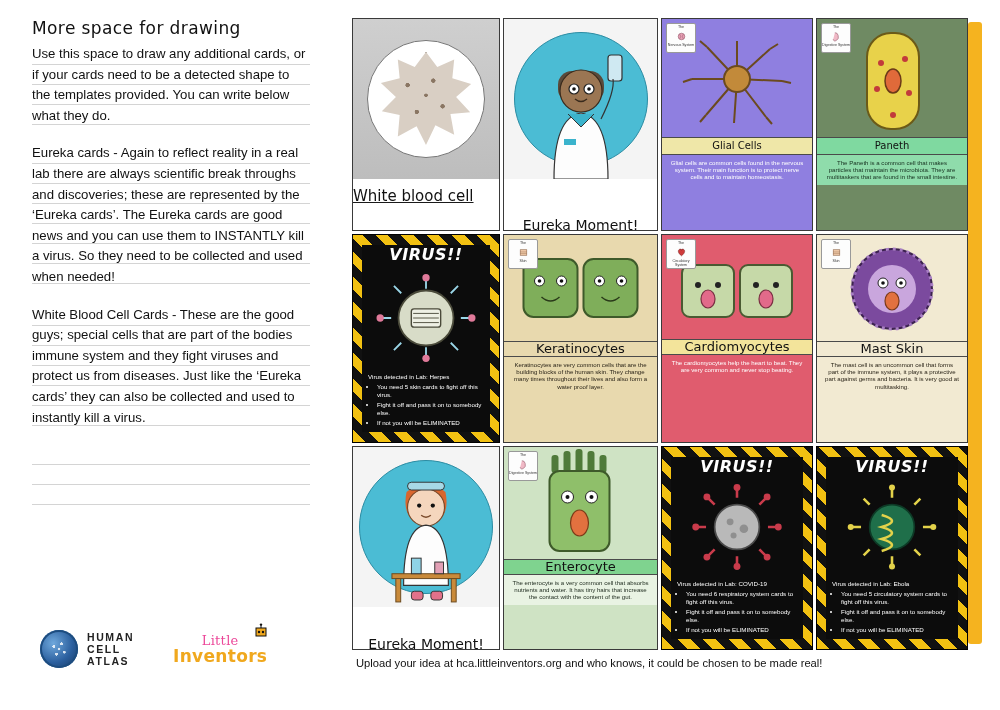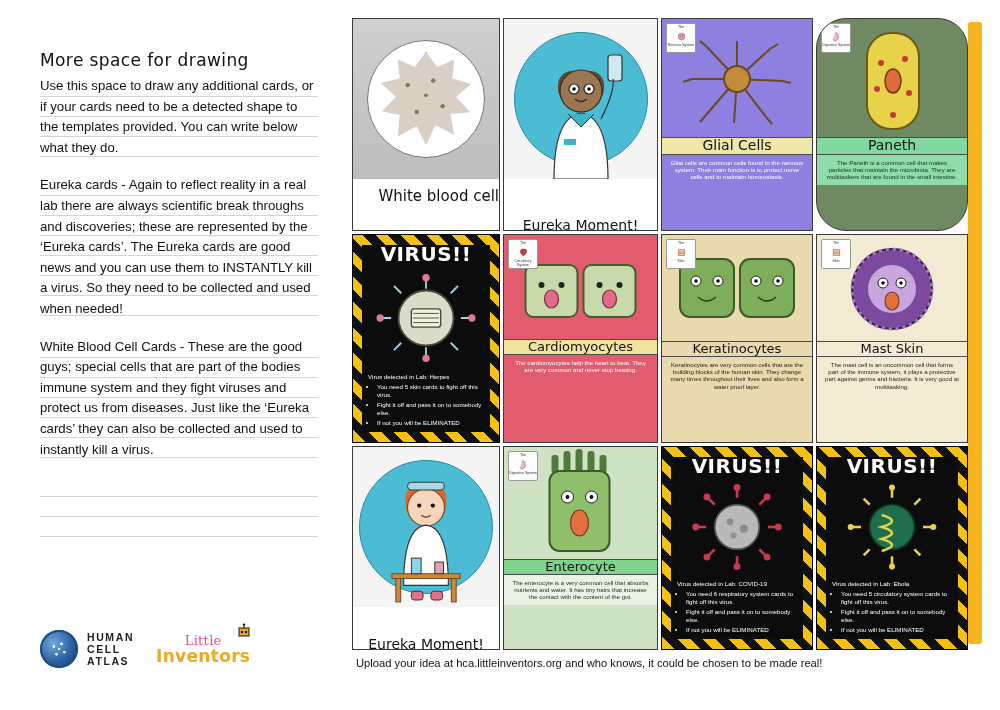--- a/index.html
+++ b/index.html
@@ -6,22 +6,22 @@
   body{
     width:1000px;height:710px;
     background:#ffffff;
     font-family:"Liberation Sans", sans-serif;
     color:#1a1a1a;
     overflow:hidden;
     position:relative;
   }
   
   #left-col{
-    position:absolute;left:8px;top:0;width:340px;height:710px;
-    padding:44px 30px 0 32px;box-sizing:border-box;
+    position:absolute;left:0;top:0;width:340px;height:710px;
+    padding:12px 30px 0 32px;box-sizing:border-box;
   }
   #doc-title{
     font-family:"DejaVu Sans", sans-serif;
     font-size:17px;letter-spacing:.4px;color:#111;
     margin:6px 0 6px 0;
   }
   #doc-subtitle{
     font-family:"Liberation Serif", serif;
     font-style:italic;font-size:11.5px;color:#222;
     margin-bottom:18px;
@@ -34,21 +34,21 @@
       rgba(0,0,0,0.17) 19px, rgba(0,0,0,0.17) 20px);
     background-position:0 1px;
   }
   .ruled-tail{
     height:60px;
     background-image:repeating-linear-gradient(to bottom,
       rgba(0,0,0,0) 0px, rgba(0,0,0,0) 19px,
       rgba(0,0,0,0.17) 19px, rgba(0,0,0,0.17) 20px);
   }
   
-  #logos{position:absolute;left:40px;bottom:42px;display:flex;align-items:center;gap:22px;}
+  #logos{position:absolute;left:40px;bottom:42px;display:flex;align-items:center;gap:39px;}
   #hca-logo{display:flex;align-items:center;gap:9px;}
   #hca-mark{
     width:38px;height:38px;border-radius:50%;
     background:radial-gradient(circle at 35% 35%, #6fa8dc 0%, #2b5f9e 55%, #17365d 100%);
     box-shadow:inset 0 0 0 2px #1d4d80;
     position:relative;
   }
   #hca-mark:after{
     content:"";position:absolute;inset:6px;border-radius:50%;
     background:
@@ -82,38 +82,38 @@
     gap:3px;
   }
   .card{
     position:relative;overflow:hidden;
     border:1px solid #3a3a3a;
     box-sizing:border-box;
     font-size:6.2px;line-height:7.6px;
   }
   .card-title{
     font-family:"DejaVu Sans",sans-serif;
-    text-align:center;font-size:14px;color:#111;
+    text-align:center;font-size:10px;color:#111;
   }
   .card-desc{
     font-size:6.1px;line-height:7.4px;text-align:center;color:#1a1a1a;
     padding:4px 8px;
   }
   
   .organ-tag{
     position:absolute;left:4px;top:4px;width:30px;height:30px;
     background:#fdfdfd;border:1px solid #999;border-radius:2px;
     font-size:3.6px;line-height:4.2px;color:#333;text-align:center;
     padding-top:1px;box-sizing:border-box;z-index:3;
   }
   .organ-tag .tag-icon{
     display:block;margin:1px auto 0;width:11px;height:13px;
   }
   
-  .wbc{background:#ffffff;display:flex;flex-direction:column;align-items:flex-end;justify-content:flex-start;}
+  .wbc{background:#ffffff;display:flex;flex-direction:column;align-items:flex-start;justify-content:flex-start;text-decoration:underline;}
   .wbc .img{
     width:100%;height:160px;background:linear-gradient(180deg,#cfcfcf 0%,#bdbdbd 100%);
     display:flex;align-items:center;justify-content:center;
   }
   .wbc-cell{
     width:116px;height:116px;border-radius:50%;background:#fff;
     border:1px solid #777;display:flex;align-items:center;justify-content:center;
   }
   .wbc-blob{
     width:92px;height:92px;background:#d9cfc4;
@@ -142,40 +142,40 @@
     width:132px;height:132px;border-radius:50%;background:#4bbcd4;border:1px solid #2b8ca3;
   }
   .eureka .card-title{margin-top:12px;font-size:14px;}
   
   .glial{background:#8f7fe0;display:flex;flex-direction:column;}
   .glial .art{height:118px;position:relative;}
   .glial .band{background:#efe7a8;border-top:1px solid #4a4a4a;border-bottom:1px solid #4a4a4a;}
   .glial .card-title{padding:4px 0;}
   .glial .card-desc{color:#fff;}
   
-  .paneth{background:#6f8a63;display:flex;flex-direction:column;border-radius:30px;}
+  .paneth{background:#6f8a63;display:flex;flex-direction:column;}
   .paneth .art{height:118px;position:relative;}
   .paneth .band{background:#7fd9a0;border-top:1px solid #4a4a4a;border-bottom:1px solid #4a4a4a;}
   .paneth .card-title{padding:4px 0;}
   .paneth .card-desc{background:#8fdcab;color:#16301f;}
   
   .virus{
     background:#0b0b0b;color:#fff;display:flex;flex-direction:column;
     border:1px solid #000;
     background-image:
       repeating-linear-gradient(45deg,#f2c112 0 9px,#111 9px 18px);
     padding:10px 9px;box-sizing:border-box;
   }
   .virus-inner{
     flex:1;background:#0c0c0c;display:flex;flex-direction:column;align-items:center;
     padding:4px 6px;box-sizing:border-box;
   }
   .virus-title{
     font-family:"DejaVu Sans",sans-serif;font-weight:bold;
-    color:#fff;font-size:20px;letter-spacing:.5px;margin:2px 15px 4px;
+    color:#fff;font-size:16px;letter-spacing:.5px;margin:2px 15px 4px;font-style:italic;
   }
   .virus-body{font-size:6.2px;line-height:8.4px;color:#fff;align-self:stretch;}
   .virus-body li{margin:0 0 1px 0;}
   .virus-body ul{margin:2px 0 0 9px;padding:0;}
   .virus-art{flex:1;display:flex;align-items:center;justify-content:center;width:100%;}
   
   .cardio{background:#e05c6e;display:flex;flex-direction:column;}
   .cardio .art{height:104px;}
   .cardio .band{background:#f3e49b;border-top:1px solid #4a4a4a;border-bottom:1px solid #4a4a4a;}
   .cardio .card-title{padding:3px 0;font-size:13px;}
@@ -342,48 +342,20 @@
           <div>Virus detected in Lab: Herpes</div>
           <ul>
             <li>You need 5 skin cards to fight off this virus.</li>
             <li>Fight it off and pass it on to somebody else.</li>
             <li>If not you will be ELIMINATED</li>
           </ul>
         </div>
       </div>
     </div>
 
-    <div class="card cardio">
-      <div class="organ-tag">
-        <span>The</span>
-        <svg class="tag-icon" viewBox="0 0 20 20">
-          <path d="M10 16 C3 11 3 5 7 4 q3 -1 3 2 q0 -3 3 -2 c4 1 4 7 -3 12z" fill="#cf3b3b" stroke="#7a1f1f" stroke-width="1"></path>
-        </svg>
-        <span>Circulatory System</span>
-      </div>
-      <div class="art">
-        <svg viewBox="0 0 150 104" width="100%" height="100%">
-          <rect x="20" y="30" width="52" height="52" rx="8" fill="#c6d9a8" stroke="#4a5a32" stroke-width="2"></rect>
-          <rect x="78" y="30" width="52" height="52" rx="8" fill="#c6d9a8" stroke="#4a5a32" stroke-width="2"></rect>
-          <g fill="#222">
-              <circle cx="36" cy="50" r="3"></circle>
-              <circle cx="56" cy="50" r="3"></circle>
-              <circle cx="94" cy="50" r="3"></circle>
-              <circle cx="114" cy="50" r="3"></circle>
-            </g>
-          <ellipse cx="46" cy="64" rx="7" ry="9" fill="#e26a8a" stroke="#7a2f42" stroke-width="1.2"></ellipse>
-          <ellipse cx="104" cy="64" rx="7" ry="9" fill="#e26a8a" stroke="#7a2f42" stroke-width="1.2"></ellipse>
-        </svg>
-      </div>
-      <div class="band">
-        <div class="card-title">Cardiomyocytes</div>
-      </div>
-      <div class="card-desc">The cardiomyocytes help the heart to beat. They are very common and never stop beating.</div>
-    </div>
-
     <div class="card kerat">
       <div class="organ-tag">
         <span>The</span>
         <svg class="tag-icon" viewBox="0 0 20 20">
           <rect x="4" y="5" width="12" height="10" fill="#f0c9a8" stroke="#8a6042" stroke-width="1"></rect>
           <path d="M4 9 h12 M4 12 h12" stroke="#8a6042" stroke-width=".7"></path>
         </svg>
         <span>Skin</span>
       </div>
       <div class="art">
@@ -402,20 +374,48 @@
               <circle cx="94" cy="46" r="1.8"></circle>
               <circle cx="116" cy="46" r="1.8"></circle>
             </g>
           <path d="M36 62 q9 8 18 0 M96 62 q9 8 18 0" stroke="#2a3a1a" fill="none" stroke-width="1.5"></path>
         </svg>
       </div>
       <div class="band">
         <div class="card-title">Keratinocytes</div>
       </div>
       <div class="card-desc">Keratinocytes are very common cells that are the building blocks of the human skin. They change many times throughout their lives and also form a water proof layer.</div>
+    </div>
+
+    <div class="card cardio">
+      <div class="organ-tag">
+        <span>The</span>
+        <svg class="tag-icon" viewBox="0 0 20 20">
+          <path d="M10 16 C3 11 3 5 7 4 q3 -1 3 2 q0 -3 3 -2 c4 1 4 7 -3 12z" fill="#cf3b3b" stroke="#7a1f1f" stroke-width="1"></path>
+        </svg>
+        <span>Circulatory System</span>
+      </div>
+      <div class="art">
+        <svg viewBox="0 0 150 104" width="100%" height="100%">
+          <rect x="20" y="30" width="52" height="52" rx="8" fill="#c6d9a8" stroke="#4a5a32" stroke-width="2"></rect>
+          <rect x="78" y="30" width="52" height="52" rx="8" fill="#c6d9a8" stroke="#4a5a32" stroke-width="2"></rect>
+          <g fill="#222">
+              <circle cx="36" cy="50" r="3"></circle>
+              <circle cx="56" cy="50" r="3"></circle>
+              <circle cx="94" cy="50" r="3"></circle>
+              <circle cx="114" cy="50" r="3"></circle>
+            </g>
+          <ellipse cx="46" cy="64" rx="7" ry="9" fill="#e26a8a" stroke="#7a2f42" stroke-width="1.2"></ellipse>
+          <ellipse cx="104" cy="64" rx="7" ry="9" fill="#e26a8a" stroke="#7a2f42" stroke-width="1.2"></ellipse>
+        </svg>
+      </div>
+      <div class="band">
+        <div class="card-title">Cardiomyocytes</div>
+      </div>
+      <div class="card-desc">The cardiomyocytes help the heart to beat. They are very common and never stop beating.</div>
     </div>
 
     <div class="card mast">
       <div class="organ-tag">
         <span>The</span>
         <svg class="tag-icon" viewBox="0 0 20 20">
           <rect x="4" y="5" width="12" height="10" fill="#f0c9a8" stroke="#8a6042" stroke-width="1"></rect>
           <path d="M4 9 h12 M4 12 h12" stroke="#8a6042" stroke-width=".7"></path>
         </svg>
         <span>Skin</span>

